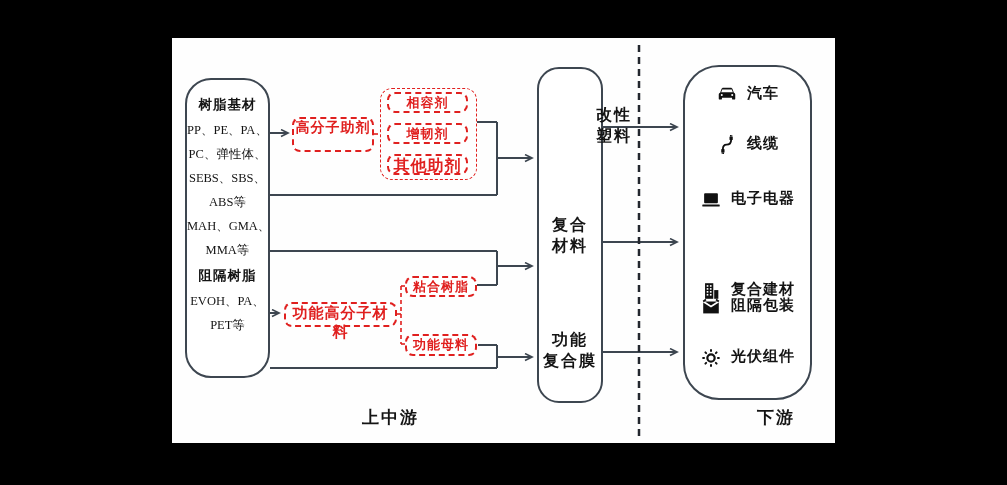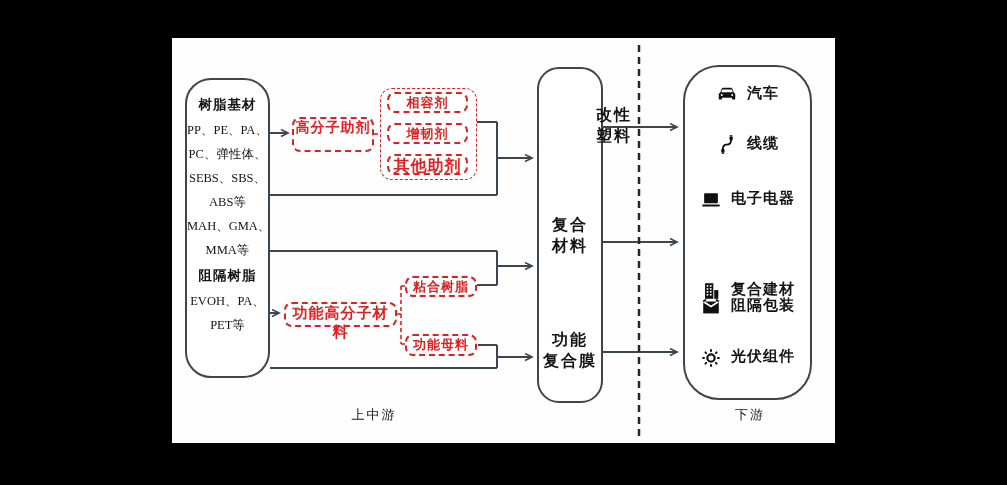--- a/index.html
+++ b/index.html
@@ -51,22 +51,22 @@
   }
   
   .right-box{border-radius:36px;}
   .app-row{
     position:absolute;left:0;width:100%;height:26px;
     display:flex;align-items:flex-start;justify-content:center;gap:9px;
   }
   .app-label{font-weight:bold;font-size:15px;letter-spacing:1px;white-space:nowrap;}
   .app-icon{width:22px;height:22px;flex:0 0 22px;}
   .stage-label{
-    position:absolute;font-weight:normal;font-size:13px;letter-spacing:2px;
-    text-align:center;width:90px;
+    position:absolute;font-weight:bold;font-size:17px;letter-spacing:2px;
+    text-align:right;width:90px;
   }
   svg.wires{position:absolute;left:0;top:0;width:663px;height:405px;pointer-events:none;}
 </style>
 </head>
 <body>
 
 <div class="canvas">
 
   <svg class="wires" viewBox="0 0 663 405">
     <defs>

